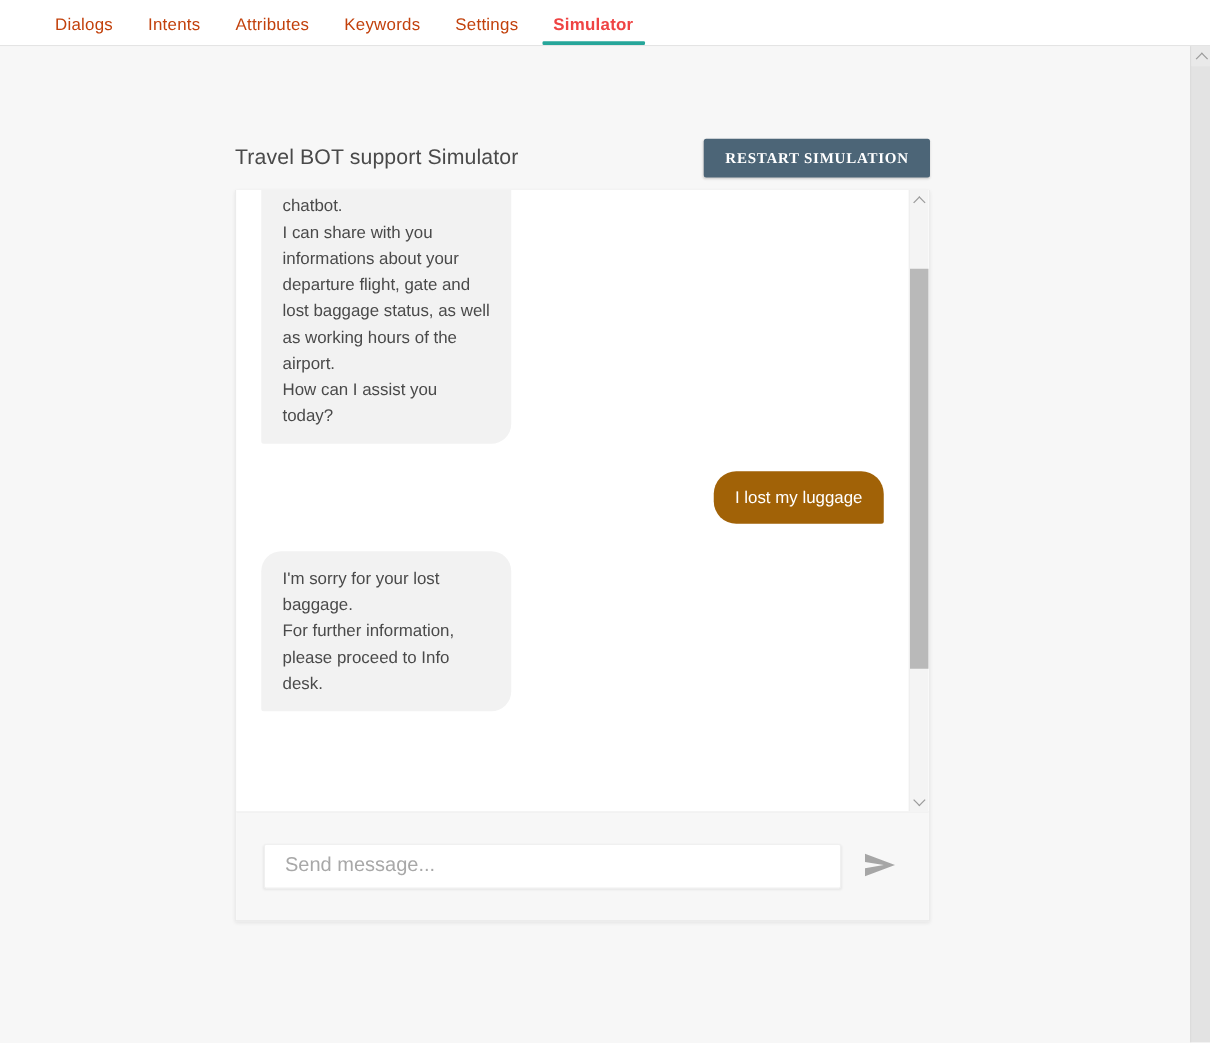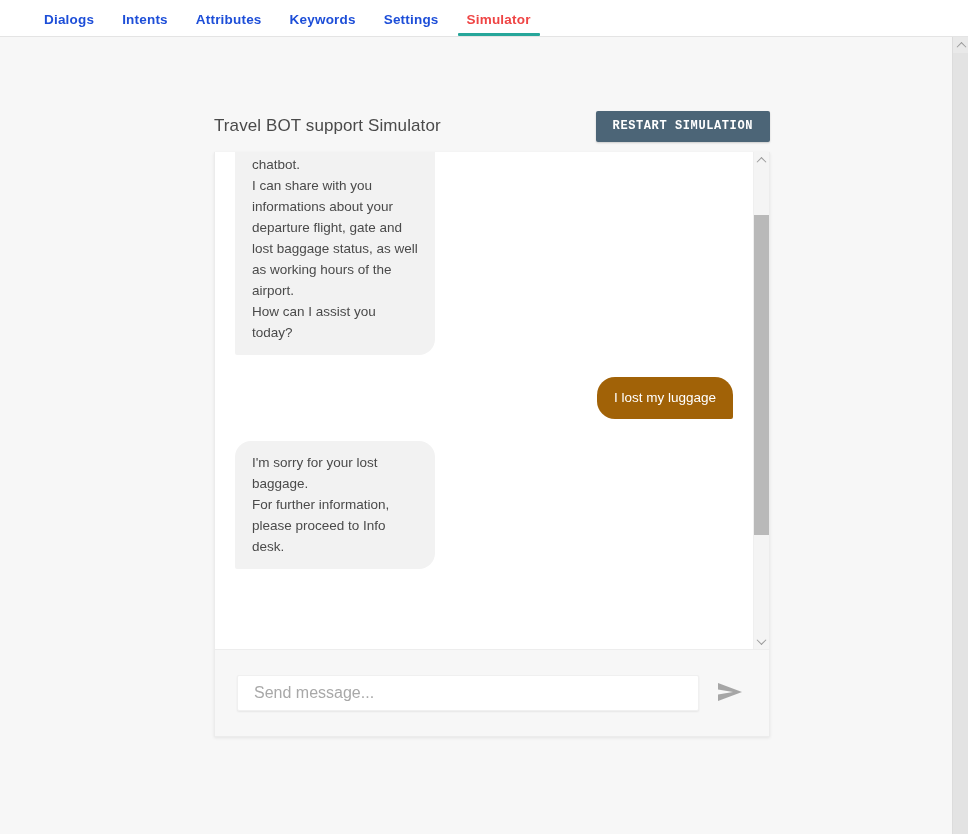--- a/index.html
+++ b/index.html
@@ -22,26 +22,25 @@
     background: #ffffff;
     display: flex;
     align-items: flex-end;
     padding-left: 30px;
     position: relative;
     z-index: 5;
   }
   .tab {
     font-size: 13.5px;
     letter-spacing: 0.2px;
-    color: #1d4ed8;
+    color: #c2410c;
     padding: 0 14px 9px 14px;
     position: relative;
     cursor: pointer;
     white-space: nowrap;
-    font-weight: bold;
   }
   .tab.active {
     color: #ef4444;
     font-weight: bold;
     text-align: center;
   }
   .tab.active .tab-underline {
     position: absolute;
     left: 5px;
     right: 5px;
@@ -100,21 +99,21 @@
     height: 7px;
     border-left: 1.6px solid #9a9a9a;
     border-top: 1.6px solid #9a9a9a;
   }
   .chev.up { transform: rotate(45deg) translate(1px, 1px); }
   .chev.down { transform: rotate(-135deg) translate(1px, 1px); }
 
   
   .sim-wrap {
     position: absolute;
-    left: 214px;
+    left: 188px;
     top: 63px;
     width: 556px;
   }
 
   .sim-head {
     display: flex;
     align-items: center;
     justify-content: space-between;
     height: 52px;
   }
@@ -127,21 +126,21 @@
     background: #4c6577;
     color: #ffffff;
     font-size: 12px;
     font-weight: bold;
     letter-spacing: 0.6px;
     border: none;
     border-radius: 2px;
     height: 31px;
     padding: 0 17px;
     cursor: pointer;
-    font-family: Liberation Mono, monospace;
+    font-family: Liberation Serif, serif;
     box-shadow: 0 1px 2px rgba(0,0,0,0.18);
   }
 
   
   .chat-card {
     background: #ffffff;
     border: 1px solid #ececec;
     border-top: none;
     box-shadow: 0 1px 3px rgba(0,0,0,0.08);
     width: 556px;

